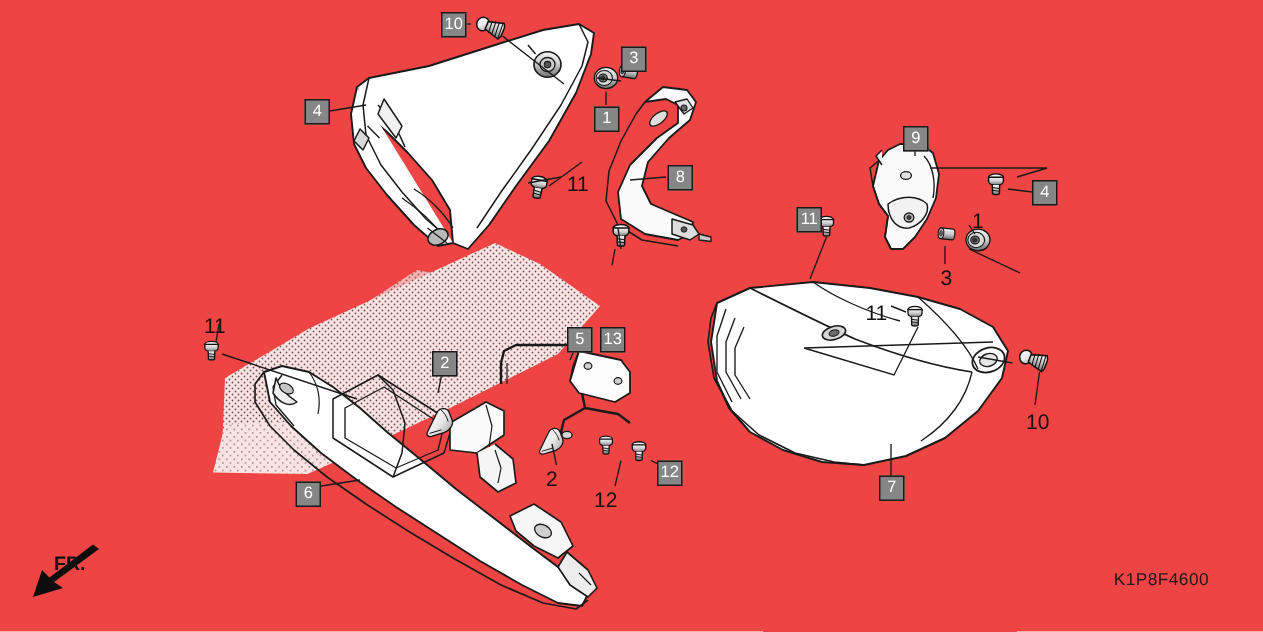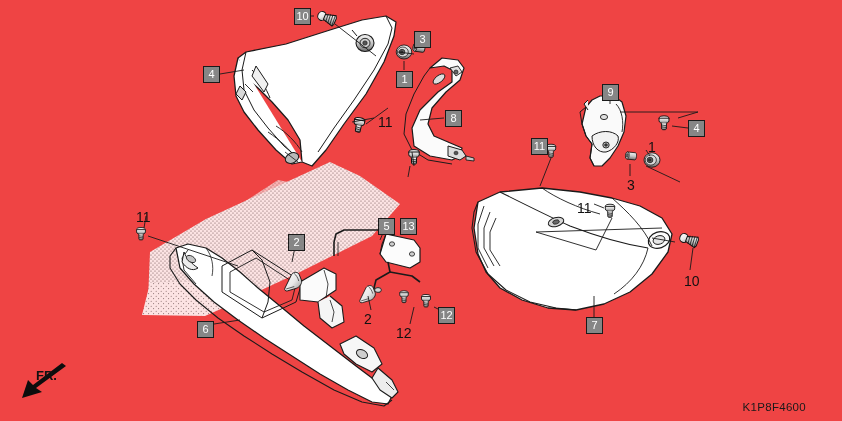--- a/index.html
+++ b/index.html
@@ -14,21 +14,21 @@
     color:#ffffff;font-size:11px;line-height:14px;text-align:center;
     font-family:"Liberation Sans",sans-serif;
     box-sizing:border-box;letter-spacing:0;
   }
   
   .plain{
     position:absolute;color:#111;font-size:14px;line-height:14px;
     font-family:"Liberation Sans",sans-serif;white-space:nowrap;
   }
   #partno{
-    position:absolute;right:36px;bottom:8px;color:#1a1a1a;
+    position:absolute;right:36px;bottom:28px;color:#1a1a1a;
     font-size:11.5px;letter-spacing:.3px;font-family:"Liberation Sans",sans-serif;
   }
   #frlabel{position:absolute;left:36px;top:368px;font-size:13px;font-weight:bold;color:#111;}
 </style>
 </head>
 <body>
 
 <div id="stage">
 
   <svg id="art" viewBox="0 0 842 421">

